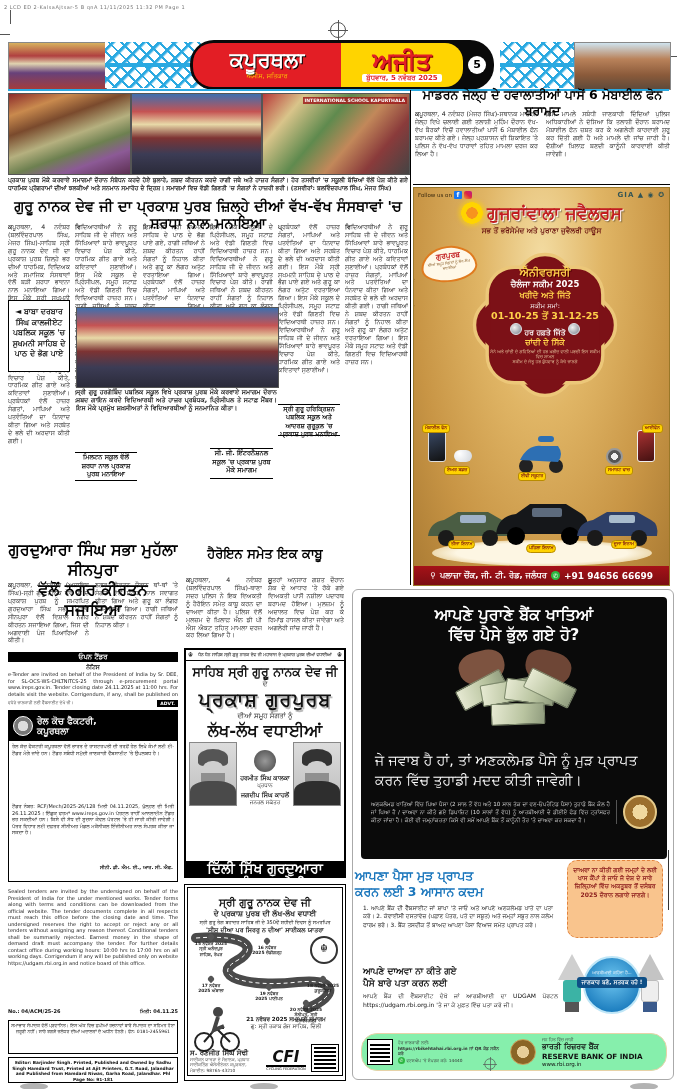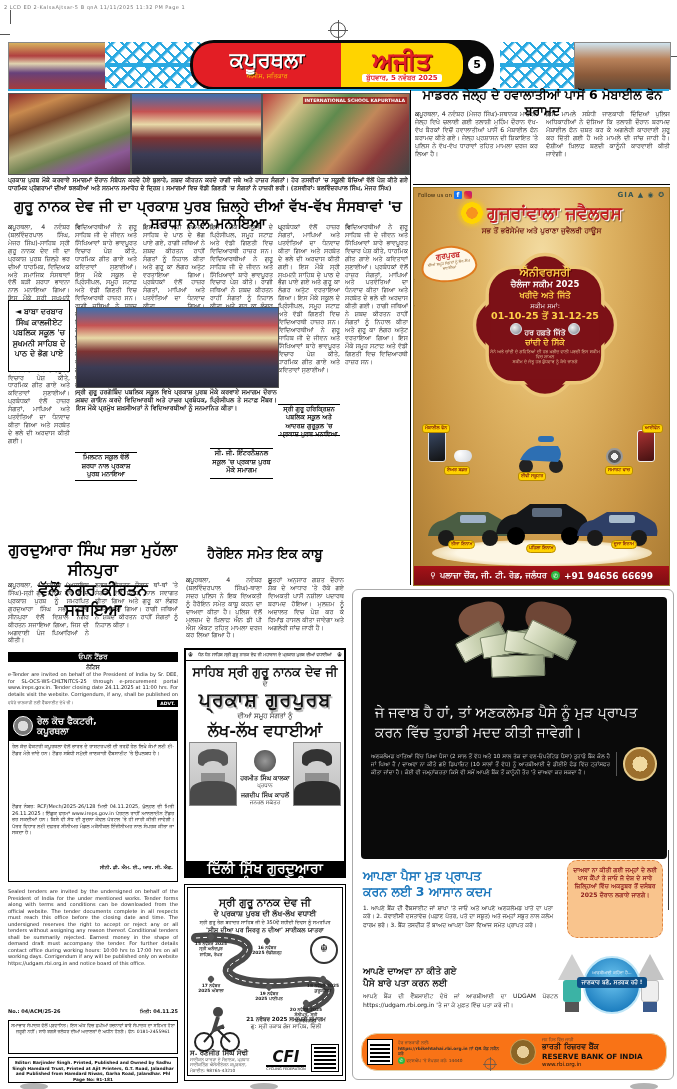--- a/index.html
+++ b/index.html
@@ -34,21 +34,21 @@
   .boxhead{border:1px solid #000;background:#fff;font-weight:bold;text-align:center;}
   .subhead{background:#fff;font-weight:bold;text-align:center;border-top:1px solid #000;border-bottom:1px solid #000;}
   .blackbar{background:#000;color:#fff;text-align:center;font-weight:bold;}
   .chip{background:#ffd200;color:#7a1212;font-weight:bold;border-radius:3px;padding:0 2px;font-size:4.6px;line-height:1.5;display:inline-block;border:1px solid #b98c00;}
   .gold{background:radial-gradient(ellipse at 50% 18%,#f3dca2 0%,#e0b565 34%,#c89545 70%,#a97a33 100%);}
   .redbar{background:linear-gradient(180deg,#a51218,#7c0d12);color:#fff;}
   .sun{width:22px;height:22px;border-radius:50%;background:radial-gradient(circle,#f7931e 0 36%,#ffd400 37% 70%,rgba(255,212,0,.25) 71%);box-shadow:0 0 4px 2px rgba(255,212,0,.6);}
   .coin{width:10px;height:10px;border-radius:50%;background:radial-gradient(circle at 35% 35%,#f2f2f2,#9aa0a8 70%,#6c7178);border:1px solid #dfe3e8;display:inline-block;}
   .note{position:absolute;width:48px;height:20px;background:linear-gradient(100deg,#e7ead3,#b9c4a0 60%,#8f9b7d);border:1px solid #7e8a6d;border-radius:2px;}
   .bubble{background:#f9c48d;border:1.5px dashed #e2833d;border-radius:10px;color:#8a1a1a;font-size:6.1px;line-height:1.35;font-weight:bold;text-align:center;padding:5px 4px;}
-  .cream{background:#f97316;border-radius:16px;border:1px solid #e7d3a8;}
+  .cream{background:#86efac;border-radius:16px;border:1px solid #e7d3a8;}
   .oval{background:#b3b3b3;border-radius:50%;}
   .qr{background:
      repeating-linear-gradient(0deg,#000 0 2px,#fff 2px 4px),
      repeating-linear-gradient(90deg,#000 0 2px,rgba(255,255,255,.85) 2px 4px);
      border:2px solid #fff;outline:1px solid #000;}
   .portrait{background:linear-gradient(180deg,#dcdcdc 0%,#bdbdbd 100%);border:1px solid #888;position:relative;overflow:hidden;}
   .portrait .turban{position:absolute;left:50%;top:6px;transform:translateX(-50%);width:30px;height:17px;border-radius:50% 50% 20% 20%;}
   .portrait .face{position:absolute;left:50%;top:18px;transform:translateX(-50%);width:22px;height:20px;border-radius:45%;background:#cfcfcf;}
   .portrait .beard{position:absolute;left:50%;top:30px;transform:translateX(-50%);width:24px;height:14px;border-radius:0 0 50% 50%;background:#8f8f8f;}
   .portrait .coat{position:absolute;left:50%;bottom:-2px;transform:translateX(-50%);width:46px;height:26px;border-radius:40% 40% 0 0;background:#4a4a4a;}
@@ -333,37 +333,41 @@
     <div class="redbar" style="position:absolute;left:0;bottom:0;width:100%;height:19px;display:flex;align-items:center;justify-content:center;gap:4px;">
       <span style="font-size:8px;">⚲</span>
       <span style="font-weight:bold;font-size:8.3px;">ਪਲਾਜ਼ਾ ਚੌਂਕ, ਜੀ. ਟੀ. ਰੋਡ, ਜਲੰਧਰ</span>
       <span class="wa">✆</span>
       <span style="font-weight:bold;font-size:9px;">+91 94656 66699</span>
     </div>
   </div>
 
   <div class="abs" style="left:352px;top:589px;width:322px;height:491px;background:#fff;border:1px solid #aaa;border-radius:6px;box-sizing:border-box;">
     <div style="position:absolute;left:8px;top:7px;width:306px;height:262px;background:#0a0a0a;border-radius:4px;overflow:hidden;">
+      <div style="text-align:center;color:#fff;font-weight:bold;font-size:16px;line-height:1.25;margin-top:8px;">
+        <div>ਆਪਣੇ ਪੁਰਾਣੇ ਬੈਂਕ ਖਾਤਿਆਂ</div>
+        <div>ਵਿੱਚ ਪੈਸੇ ਭੁੱਲ ਗਏ ਹੋ?</div>
+      </div>
       <div style="position:relative;width:170px;height:96px;margin:6px auto 2px;">
         <div style="position:absolute;left:30px;top:0;width:46px;height:34px;border-radius:40% 40% 50% 50%;background:#7d5340;transform:rotate(-15deg);"></div>
         <div style="position:absolute;right:28px;top:0;width:46px;height:34px;border-radius:40% 40% 50% 50%;background:#6e4636;transform:rotate(15deg);"></div>
         <div class="note" style="left:28px;top:28px;transform:rotate(-28deg);"></div>
         <div class="note" style="left:52px;top:30px;transform:rotate(-10deg);"></div>
         <div class="note" style="left:76px;top:30px;transform:rotate(8deg);"></div>
         <div class="note" style="left:96px;top:26px;transform:rotate(26deg);"></div>
         <div class="note" style="left:62px;top:52px;transform:rotate(-2deg);width:52px;"></div>
       </div>
       <div style="color:#fff;font-size:14px;line-height:1.4;padding:2px 14px;">ਜੇ ਜਵਾਬ ਹੈ ਹਾਂ, ਤਾਂ ਅਣਕਲੇਮਡ ਪੈਸੇ ਨੂੰ ਮੁੜ ਪ੍ਰਾਪਤ ਕਰਨ ਵਿੱਚ ਤੁਹਾਡੀ ਮਦਦ ਕੀਤੀ ਜਾਵੇਗੀ।</div>
       <div style="display:flex;align-items:center;gap:6px;padding:3px 10px 0;">
         <div style="flex:1;color:#ddd;font-size:5.6px;line-height:1.45;text-align:justify;border-right:1px solid #555;padding-right:6px;">ਅਣਕਲੇਮਡ ਖਾਤਿਆਂ ਵਿੱਚ ਪਿਆ ਪੈਸਾ (2 ਸਾਲ ਤੋਂ ਵੱਧ ਅਤੇ 10 ਸਾਲ ਤੱਕ ਦਾ ਵਣ-ਓਪਰੇਟਿਡ ਪੈਸਾ) ਤੁਹਾਡੇ ਬੈਂਕ ਕੋਲ ਹੈ ਜਾਂ ਪਿਆ ਹੈ / ਦਾਅਵਾ ਨਾ ਕੀਤੇ ਗਏ ਡਿਪਾਜ਼ਿਟ (10 ਸਾਲਾਂ ਤੋਂ ਵੱਧ) ਨੂੰ ਆਰਬੀਆਈ ਦੇ ਡੀਈਏ ਫੰਡ ਵਿੱਚ ਟ੍ਰਾਂਸਫਰ ਕੀਤਾ ਜਾਂਦਾ ਹੈ। ਕੋਈ ਵੀ ਜਮ੍ਹਾਂਕਰਤਾ ਕਿਸੇ ਵੀ ਸਮੇਂ ਆਪਣੇ ਬੈਂਕ ਤੋਂ ਕਾਨੂੰਨੀ ਤੌਰ 'ਤੇ ਦਾਅਵਾ ਕਰ ਸਕਦਾ ਹੈ।</div>
         <div style="width:30px;height:30px;border-radius:50%;background:radial-gradient(circle,#f0d9a0 0 35%,#9c6f2d 36% 100%);border:2px solid #e4c98a;flex:0 0 auto;"></div>
       </div>
     </div>
 
-    <div style="position:absolute;left:10px;top:278px;width:195px;color:#1a76bc;font-weight:bold;font-size:12.5px;line-height:1.25;">
+    <div style="position:absolute;left:2px;top:278px;width:195px;color:#1a76bc;font-weight:bold;font-size:12.5px;line-height:1.25;">
       <div>ਆਪਣਾ ਪੈਸਾ ਮੁੜ ਪ੍ਰਾਪਤ</div>
       <div>ਕਰਨ ਲਈ 3 ਆਸਾਨ ਕਦਮ</div>
     </div>
     <div style="position:absolute;left:10px;top:314px;width:190px;height:56px;font-size:5.8px;line-height:1.45;text-align:justify;">1. ਆਪਣੇ ਬੈਂਕ ਦੀ ਵੈੱਬਸਾਈਟ ਜਾਂ ਸ਼ਾਖਾ 'ਤੇ ਜਾਓ ਅਤੇ ਆਪਣੇ ਅਣਕਲੇਮਡ ਖਾਤੇ ਦਾ ਪਤਾ ਕਰੋ।  2. ਕੇਵਾਈਸੀ ਦਸਤਾਵੇਜ਼ (ਪਛਾਣ ਪੱਤਰ, ਪਤੇ ਦਾ ਸਬੂਤ) ਅਤੇ ਜਮ੍ਹਾਂ ਸਬੂਤ ਨਾਲ ਕਲੇਮ ਫਾਰਮ ਭਰੋ।  3. ਬੈਂਕ ਤਸਦੀਕ ਤੋਂ ਬਾਅਦ ਆਪਣਾ ਪੈਸਾ ਵਿਆਜ ਸਮੇਤ ਪ੍ਰਾਪਤ ਕਰੋ।</div>
 
     <div class="bubble" style="position:absolute;right:10px;top:270px;width:96px;height:78px;box-sizing:border-box;">ਦਾਅਵਾ ਨਾ ਕੀਤੀ ਗਈ ਜਮ੍ਹਾਂ ਦੇ ਲਈ ਖਾਸ ਕੈਂਪਾਂ ਤੇ ਜਾਓ ਜੋ ਦੇਸ਼ ਦੇ ਸਾਰੇ ਜ਼ਿਲ੍ਹਿਆਂ ਵਿੱਚ ਅਕਤੂਬਰ ਤੋਂ ਦਸੰਬਰ 2025 ਦੌਰਾਨ ਲਗਾਏ ਜਾਣਗੇ।</div>
 
     <div style="position:absolute;left:10px;top:376px;width:200px;font-weight:bold;font-size:9px;line-height:1.3;">
       <div>ਆਪਣੇ ਦਾਅਵਾ ਨਾ ਕੀਤੇ ਗਏ</div>
       <div>ਪੈਸੇ ਬਾਰੇ ਪਤਾ ਕਰਨ ਲਈ</div>

